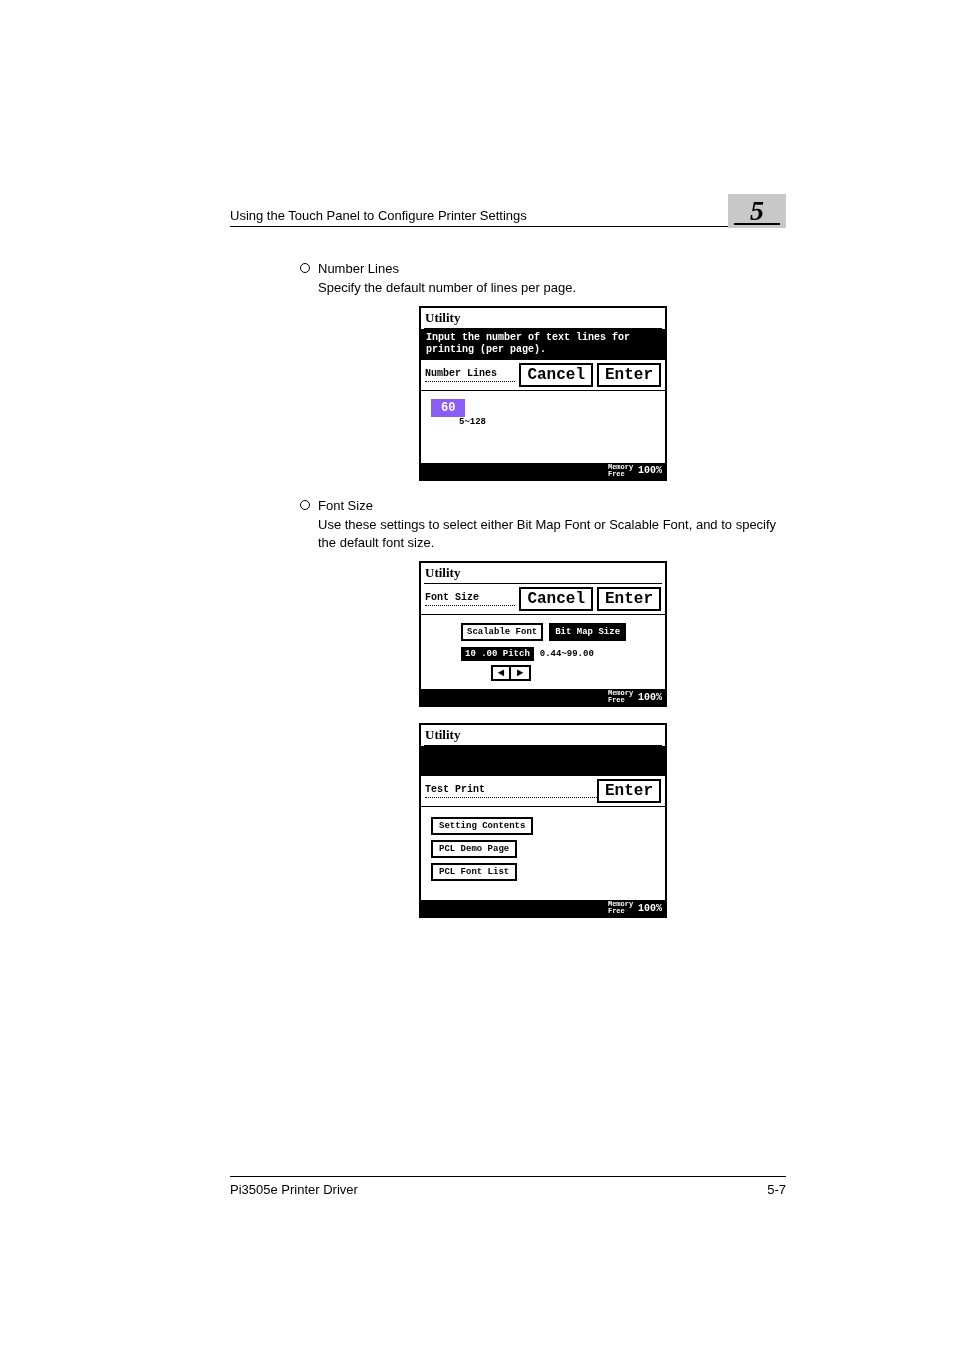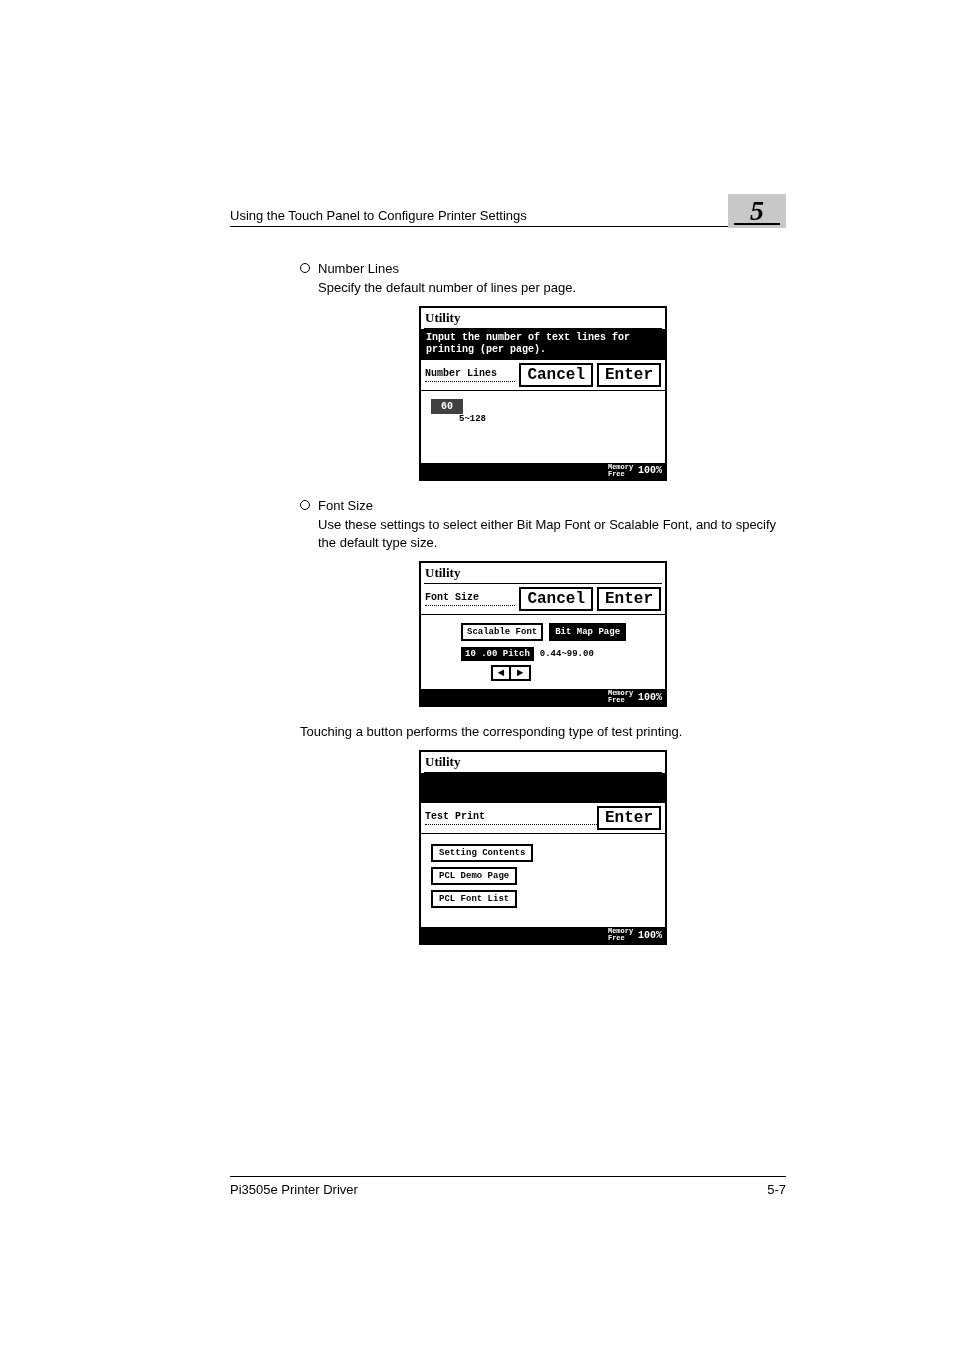--- a/index.html
+++ b/index.html
@@ -19,21 +19,21 @@
   .panel-wrap { display: flex; justify-content: center; margin: 6px 0 16px 0; }
   .panel { width: 248px; border: 2px solid #000; background: #fff; font-family: "Courier New", monospace; font-size: 10px; font-weight: bold; }
   .p-title { padding: 2px 4px 2px 4px; font-size: 13px; font-family: Liberation Serif, serif; }
   .p-title-ul { height: 1px; background: #000; margin: 0 3px; }
   .p-instr { background: #000; color: #fff; padding: 3px 5px; line-height: 1.25; }
   .p-subrow { display: flex; align-items: center; padding: 3px 4px; border-bottom: 1px solid #000; }
   .p-sublabel { flex: 1; font-size: 10px; position: relative; }
   .dotted-ul { border-bottom: 1px dotted #000; height: 1px; margin-top: 2px; }
   .btn { border: 2px solid #000; padding: 1px 6px; margin-left: 4px; background: #fff; font-size: 16px; font-weight: bold; font-family: "Courier New", monospace; }
   .p-body { padding: 8px 10px; min-height: 72px; position: relative; }
-  .val-box { display: inline-block; background: #404040; color: #fff; padding: 2px 10px; font-size: 10px; }
+  .val-box { display: inline-block; background: #8b5cf6; color: #fff; padding: 2px 10px; font-size: 12px; }
   .range { font-size: 9px; margin-left: 28px; margin-top: 0; }
   .opt-row { display: flex; gap: 6px; margin-bottom: 6px; }
   .opt { border: 2px solid #000; padding: 2px 4px; font-size: 9px; background: #fff; }
   .opt.sel { background: #000; color: #fff; }
   .pitch-row { display: flex; align-items: center; gap: 6px; margin-bottom: 4px; }
   .pitch-val { background: #000; color: #fff; padding: 2px 4px; font-size: 9px; }
   .pitch-range { font-size: 9px; }
   .arrows { display: flex; gap: 0; margin-left: 30px; }
   .arrow { width: 20px; height: 16px; border: 2px solid #000; display: flex; align-items: center; justify-content: center; font-size: 11px; line-height: 1; }
   .arrow + .arrow { border-left: none; }
@@ -93,58 +93,57 @@
           </div>
         </div>
       </div>
     </div>
 
     <div class="item">
       <div class="bullet-row">
         <span class="bullet-circ"></span>
         <span>Font Size</span>
       </div>
-      <div class="desc">Use these settings to select either Bit Map Font or Scalable Font, and to specify the default type size.</div>
+      <div class="desc">Use these settings to select either Bit Map Font or Scalable Font, and to specify the default font size.</div>
       <div class="panel-wrap">
         <div class="panel">
           <div class="p-title">Utility</div>
           <div class="p-title-ul"></div>
           <div class="p-subrow">
             <div class="p-sublabel">
               <span>Font Size</span>
               <div class="dotted-ul"></div>
             </div>
             <span class="btn">Cancel</span>
             <span class="btn">Enter</span>
           </div>
           <div class="p-body" style="min-height:auto;padding-left:40px;">
             <div class="opt-row">
               <span class="opt">Scalable Font</span>
-              <span class="opt sel">Bit Map Page</span>
+              <span class="opt sel">Bit Map Size</span>
             </div>
             <div class="pitch-row">
               <span class="pitch-val">10 .00 Pitch</span>
               <span class="pitch-range">0.44~99.00</span>
             </div>
             <div class="arrows">
               <span class="arrow">◄</span>
               <span class="arrow">►</span>
             </div>
           </div>
           <div class="p-foot">
             <span class="mem-label" style="white-space:pre-line; font-size:7px; line-height:1;">Memory
 Free</span>
             <span class="mem-val">100%</span>
           </div>
         </div>
       </div>
     </div>
 
     <div class="item" style="margin-left:-18px;">
-      <div class="desc">Touching a button performs the corresponding type of test printing.</div>
       <div class="panel-wrap" style="margin-left:18px;">
         <div class="panel">
           <div class="p-title">Utility</div>
           <div class="p-title-ul"></div>
           <div class="p-blankbar"></div>
           <div class="p-subrow-tp">
             <div class="p-sublabel">
               <span>Test Print</span>
               <div class="dotted-ul"></div>
             </div>

